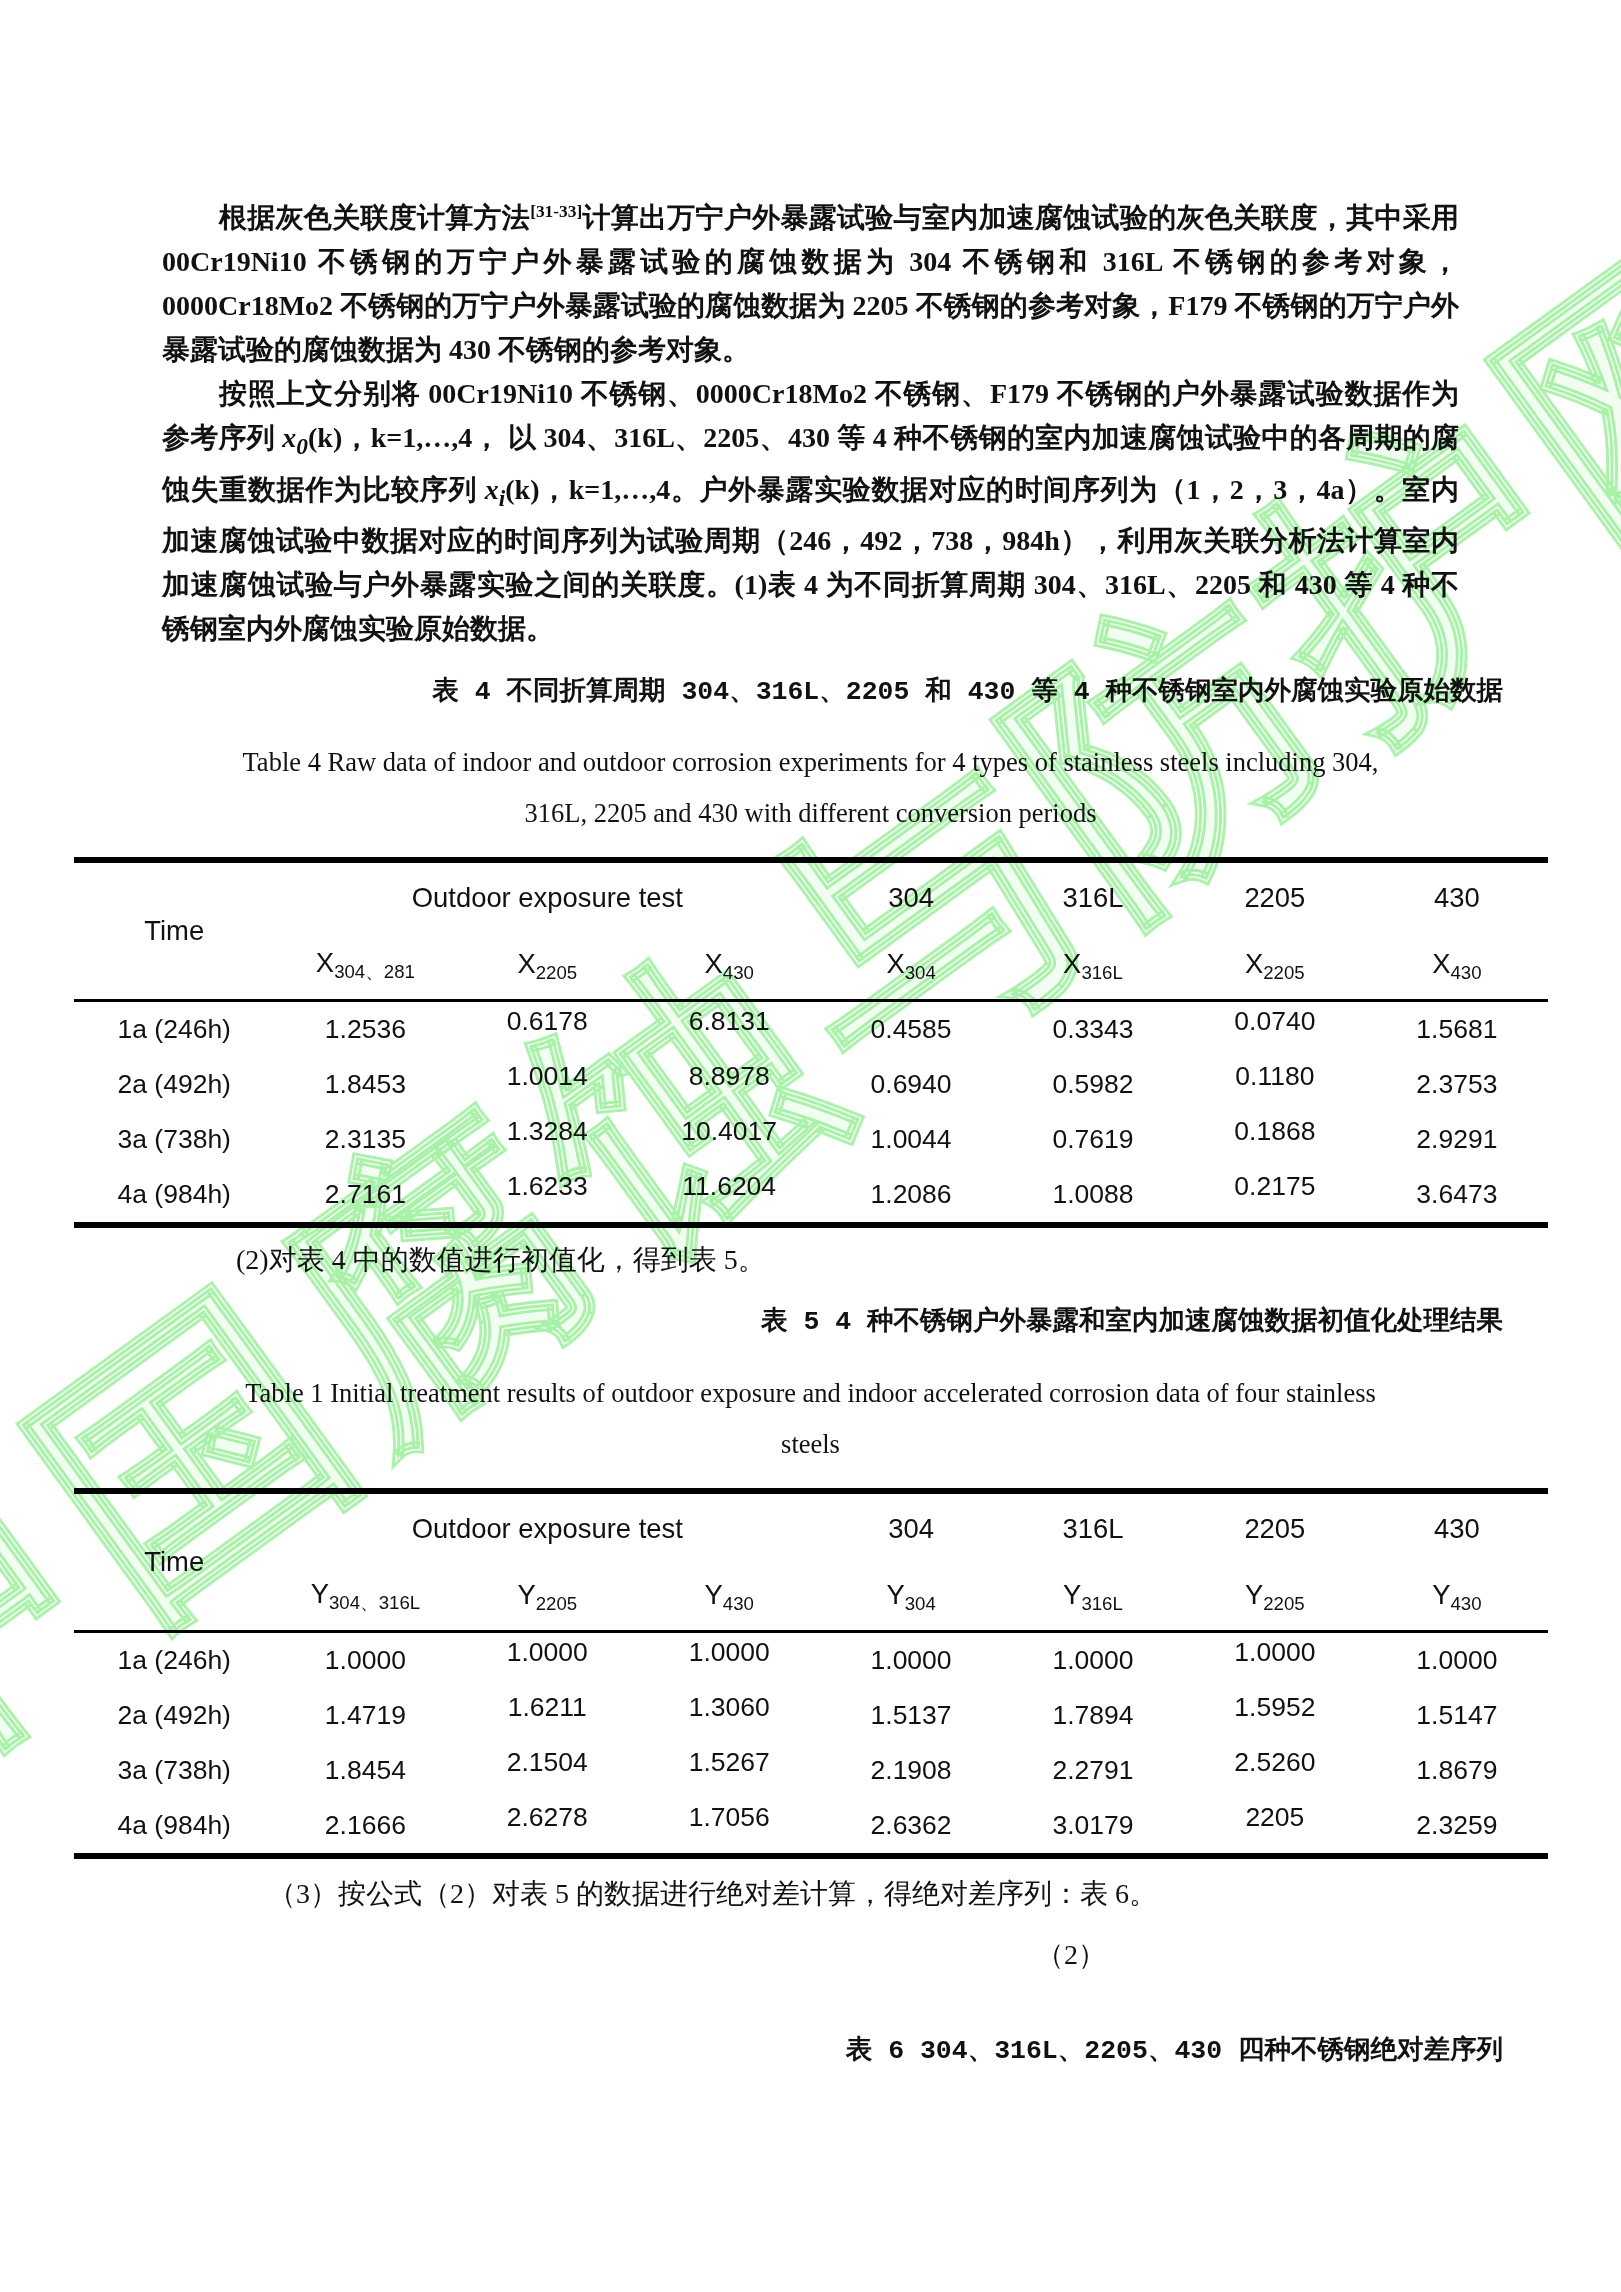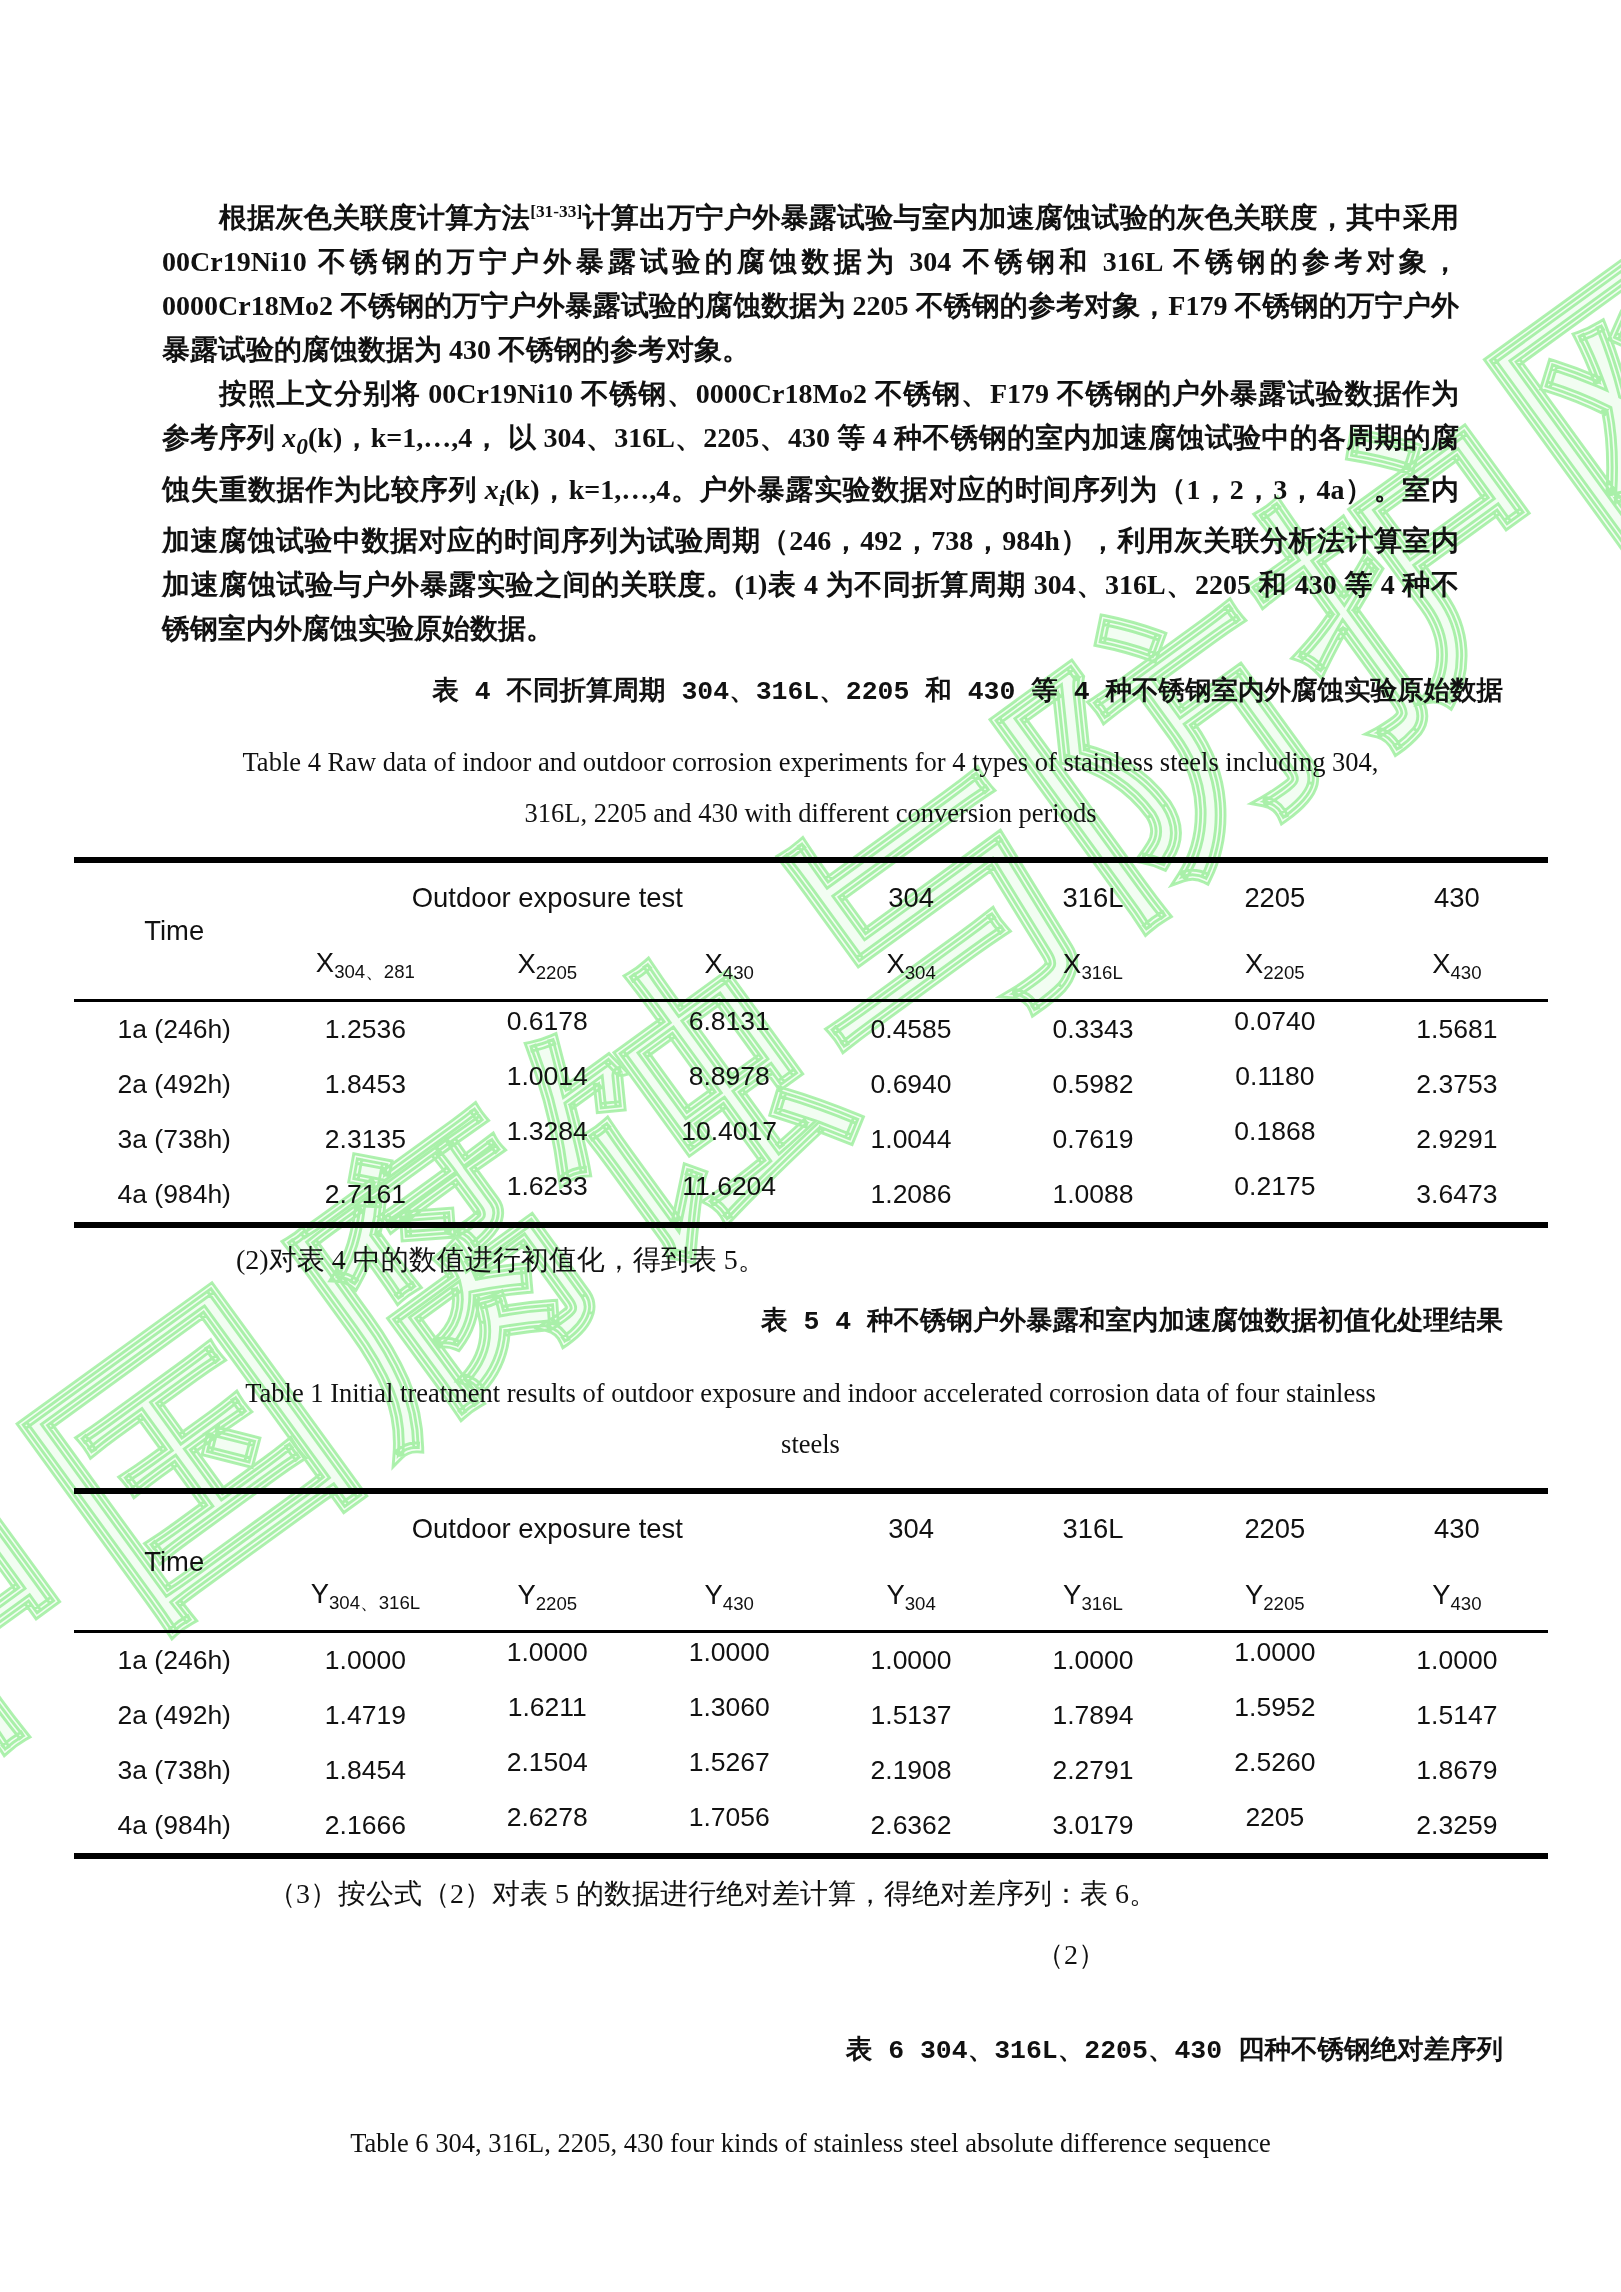--- a/index.html
+++ b/index.html
@@ -279,17 +279,16 @@
       </tbody>
     </table>
 
     <p class="note n3">（3）按公式（2）对表 5 的数据进行绝对差计算，得绝对差序列：表 6。</p>
 
     <div class="formula-line">
       <span class="eq-no">（2）</span>
     </div>
 
     <div class="cap-zh cap6-zh">表 6  304、316L、2205、430 四种不锈钢绝对差序列</div>
-    <div class="cap-en cap6-en">Table 6 304, 316L, 2205, 430 four kinds of stainless steel absolute difference sequence</div>
 
   </div>
 </div>
 
 
 </body></html>

